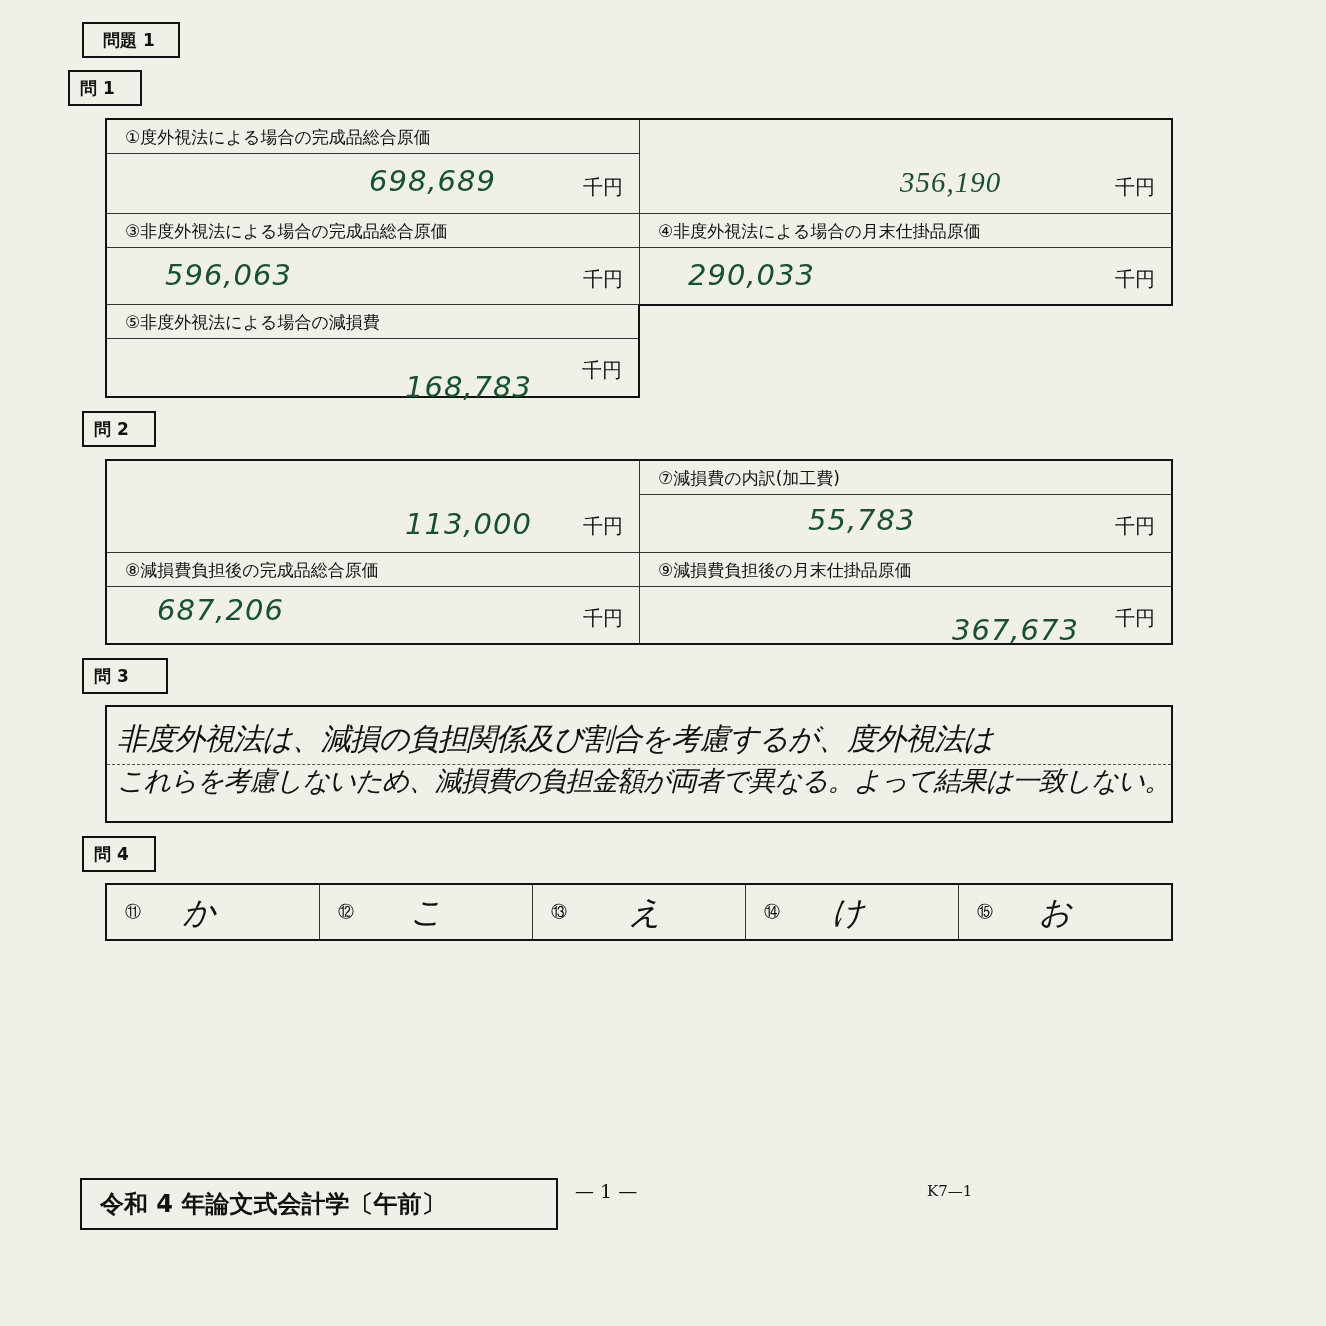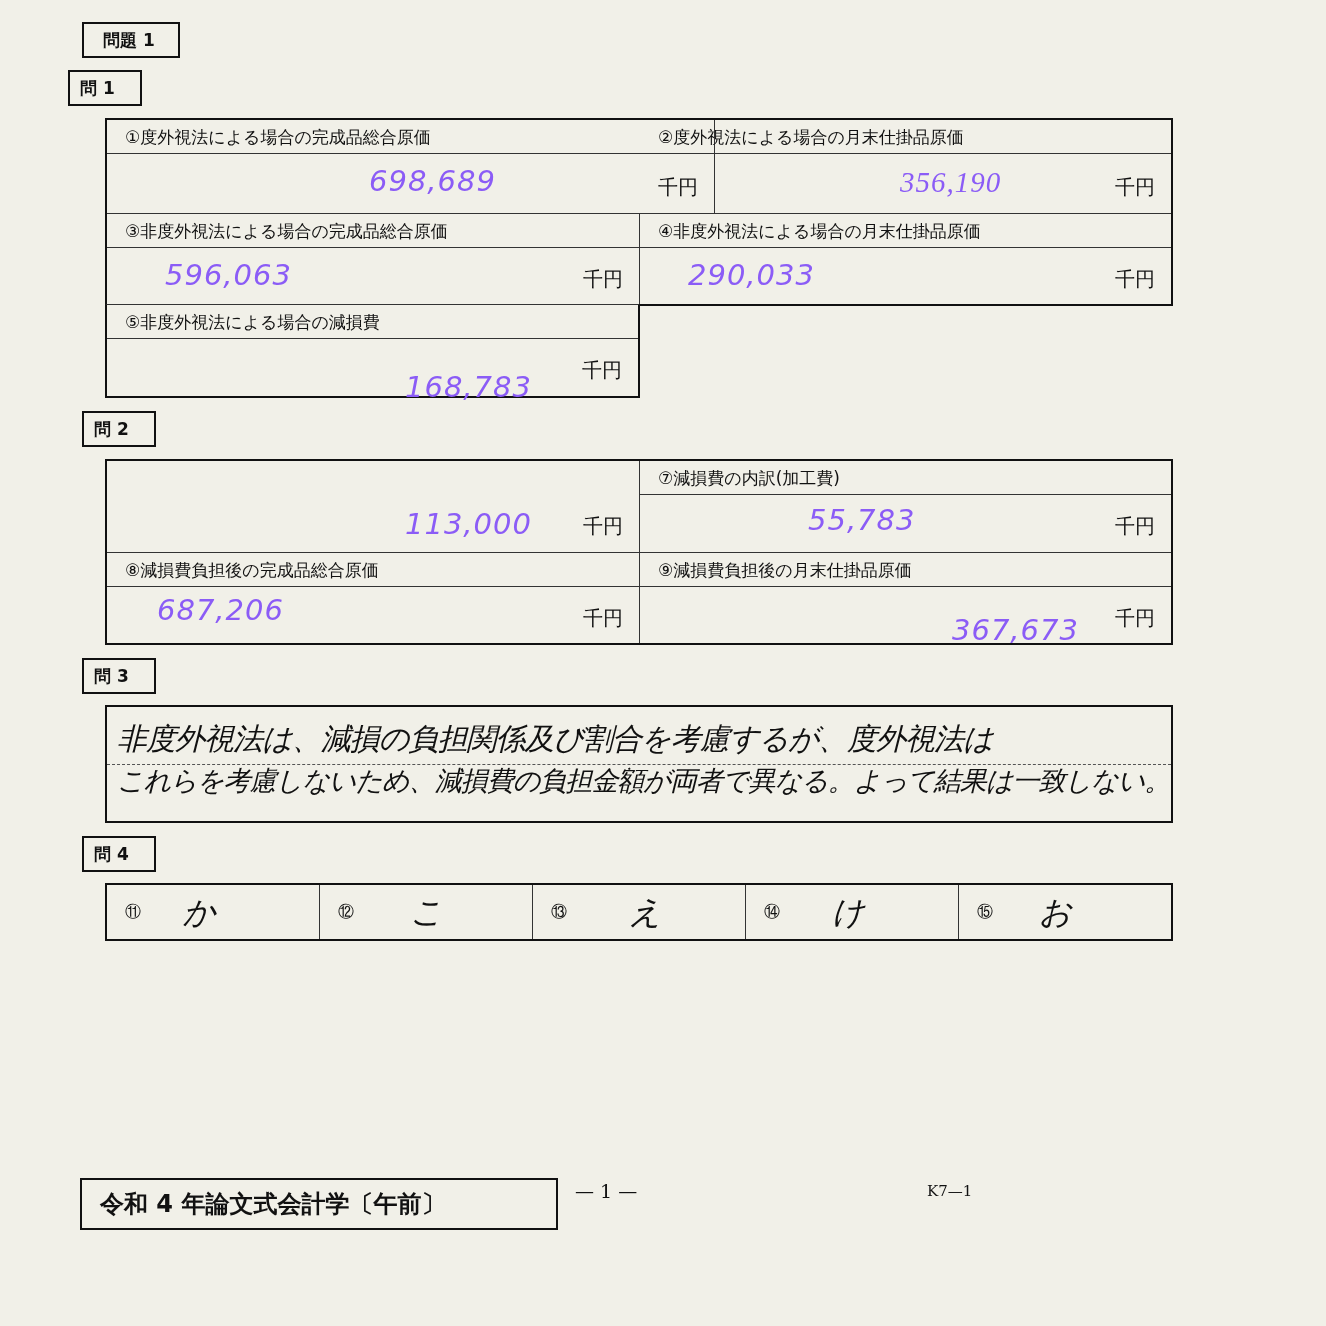--- a/index.html
+++ b/index.html
@@ -23,21 +23,21 @@
   .cell .head {
     position: absolute; left: 0; right: 0; top: 0; height: 34px;
     border-bottom: 1px solid #333;
     font-size: 17px; line-height: 34px; padding-left: 18px; box-sizing: border-box;
   }
   .cell .body {
     position: absolute; left: 0; right: 0; top: 34px; bottom: 0;
   }
   .hand {
     position: absolute; font-family: "DejaVu Sans", sans-serif;
-    font-size: 29px; font-weight: 300; letter-spacing: 1px; color: #8b5cf6;
+    font-size: 29px; font-weight: 300; letter-spacing: 1px; color: #14532d;
     font-style: italic;
   }
   .unit {
     position: absolute; right: 16px; font-size: 20px;
   }
   .essay {
     position: absolute; left: 105px; top: 705px; width: 1068px; height: 118px;
     border: 2px solid #111; box-sizing: border-box;
   }
   .essay .line {
@@ -65,29 +65,28 @@
   .page-num { position: absolute; left: 575px; top: 1180px; font-family: "DejaVu Serif", serif; font-size: 19px; }
   .code { position: absolute; left: 927px; top: 1182px; font-family: "DejaVu Serif", serif; font-size: 15px; }
 </style>
 </head>
 <body>
 
 <div class="label-box" style="left:82px;top:22px;width:98px;height:36px;padding-left:19px;">問題 1</div>
 <div class="label-box" style="left:68px;top:70px;width:74px;height:36px;">問 1</div>
 
 <div class="grid" style="left:105px;top:118px;width:1068px;height:188px;border-bottom:none;">
-  <div class="cell" style="left:0;top:0;width:608px;height:94px;border-right:1px solid #333;border-bottom:1px solid #333;">
+  <div class="cell" style="left:0;top:0;width:533px;height:94px;border-right:1px solid #333;border-bottom:1px solid #333;">
     <div class="head">①度外視法による場合の完成品総合原価</div>
     <div class="body">
       <span class="hand" style="left:262px;top:10px;">698,689</span>
       <span class="unit" style="top:20px;">千円</span>
     </div>
   </div>
   <div class="cell" style="left:533px;top:0;width:531px;height:94px;border-bottom:1px solid #333;">
-    <div class="head">②度外視法による場合の月末仕掛品原価</div>
     <div class="body">
       <span class="hand" style="left:260px;top:12px;font-family:Liberation Serif, serif;">356,190</span>
       <span class="unit" style="top:20px;">千円</span>
     </div>
   </div>
   <div class="cell" style="left:0;top:94px;width:533px;height:92px;border-right:1px solid #333;">
     <div class="head">③非度外視法による場合の完成品総合原価</div>
     <div class="body">
       <span class="hand" style="left:58px;top:10px;">596,063</span>
       <span class="unit" style="top:18px;">千円</span>
@@ -135,21 +134,21 @@
   </div>
   <div class="cell" style="left:533px;top:92px;width:531px;height:90px;">
     <div class="head">⑨減損費負担後の月末仕掛品原価</div>
     <div class="body">
       <span class="hand" style="left:312px;top:26px;">367,673</span>
       <span class="unit" style="top:18px;">千円</span>
     </div>
   </div>
 </div>
 
-<div class="label-box" style="left:82px;top:658px;width:74px;height:36px;">問 3</div>
+<div class="label-box" style="left:82px;top:658px;width:86px;height:36px;">問 3</div>
 <div class="essay">
   <div class="line" style="top:12px;">非度外視法は、減損の負担関係及び割合を考慮するが、度外視法は</div>
   <div class="dash"></div>
   <div class="line" style="top:56px;font-size:27px;">これらを考慮しないため、減損費の負担金額が両者で異なる。よって結果は一致しない。</div>
 </div>
 
 <div class="label-box" style="left:82px;top:836px;width:74px;height:36px;">問 4</div>
 <div class="q4">
   <div class="c">
     <span class="num">⑪</span>

